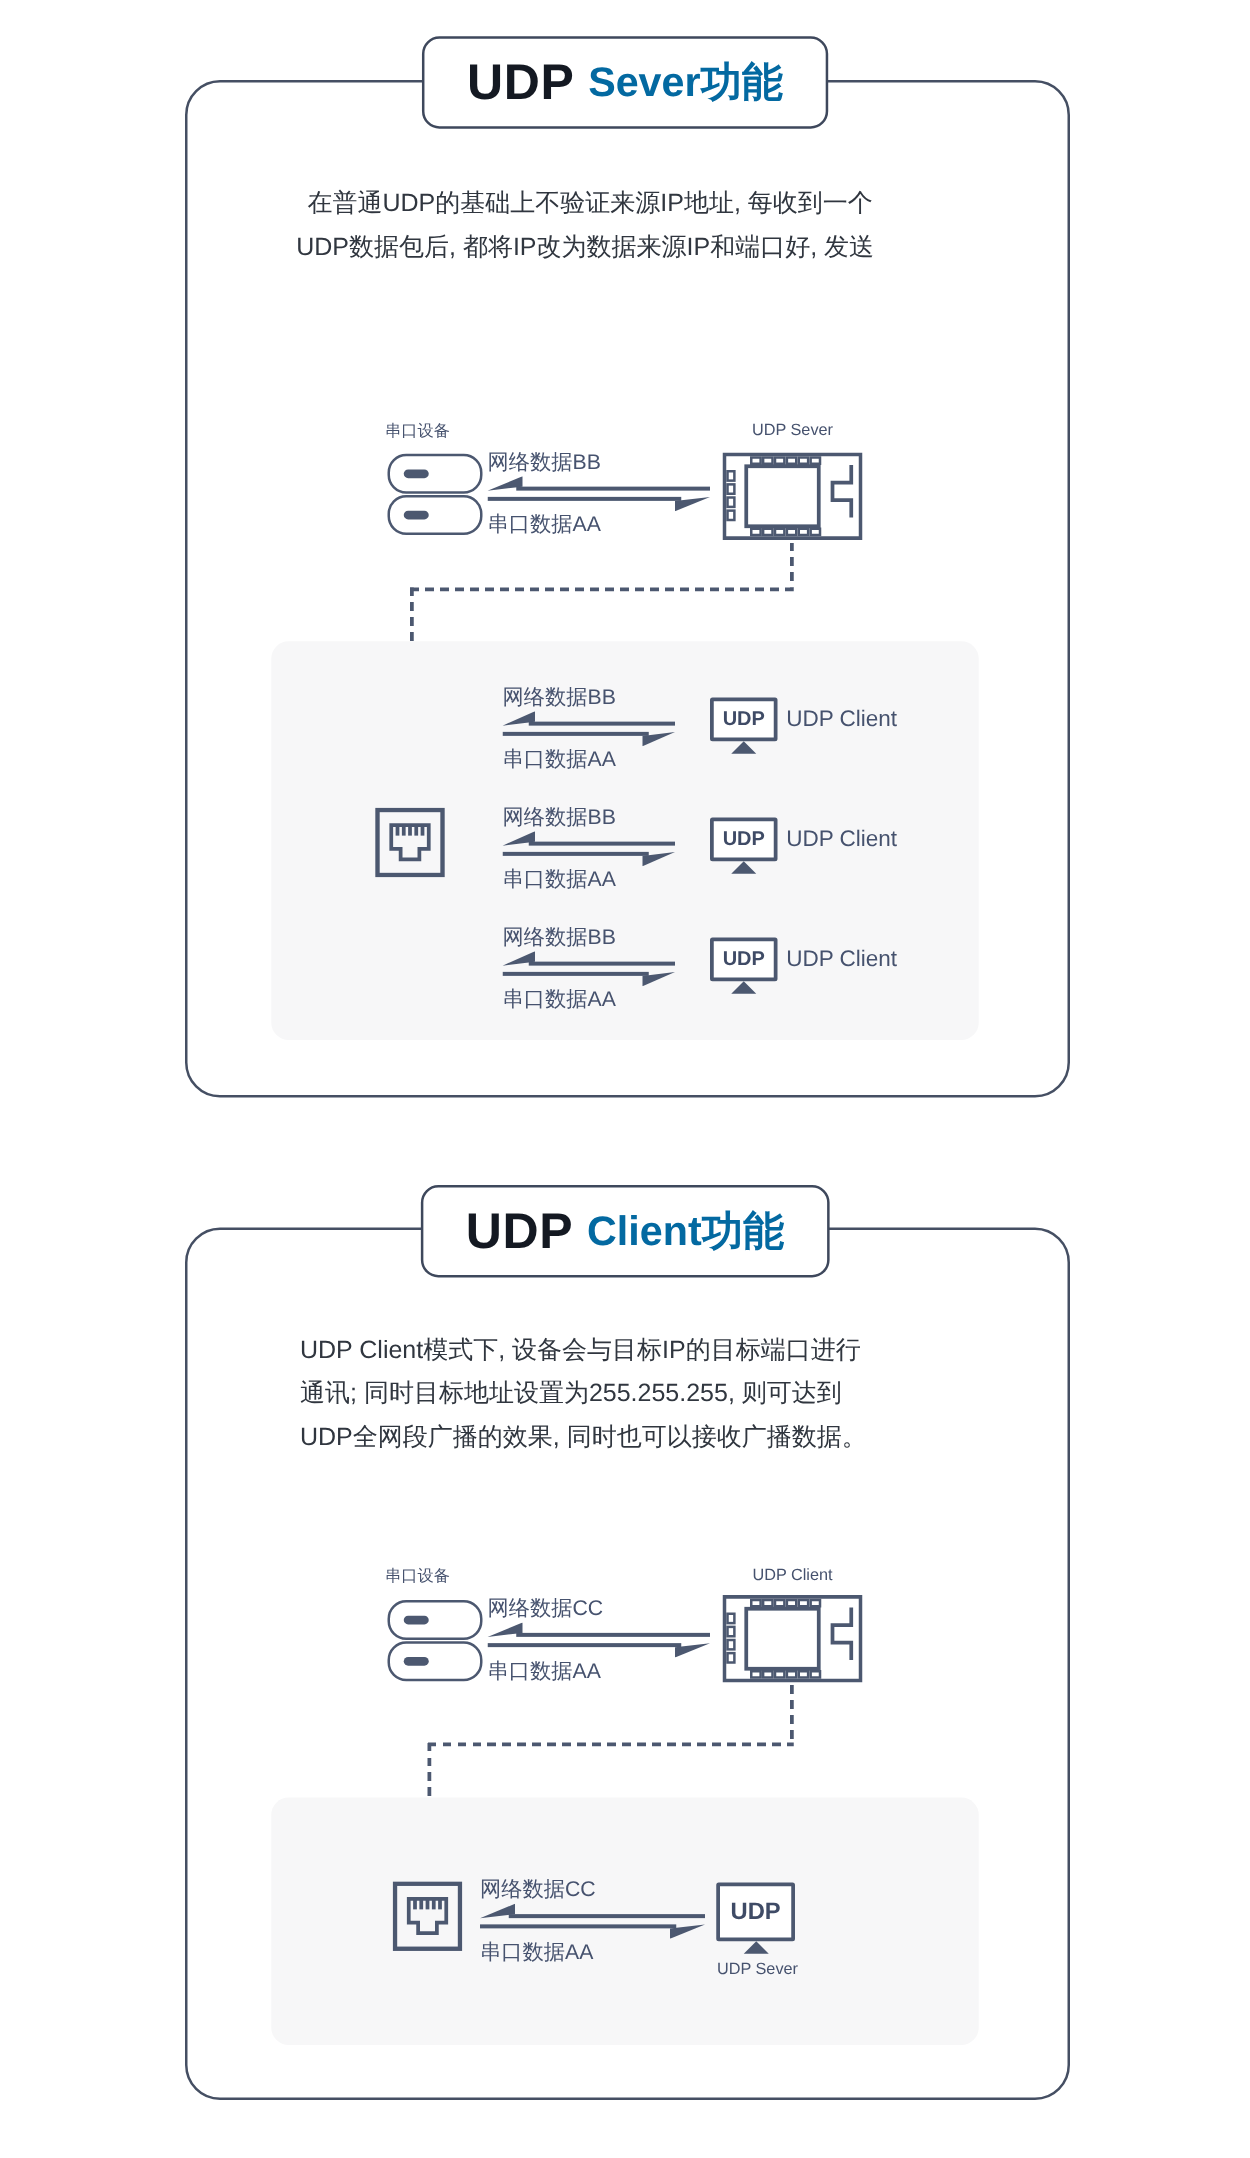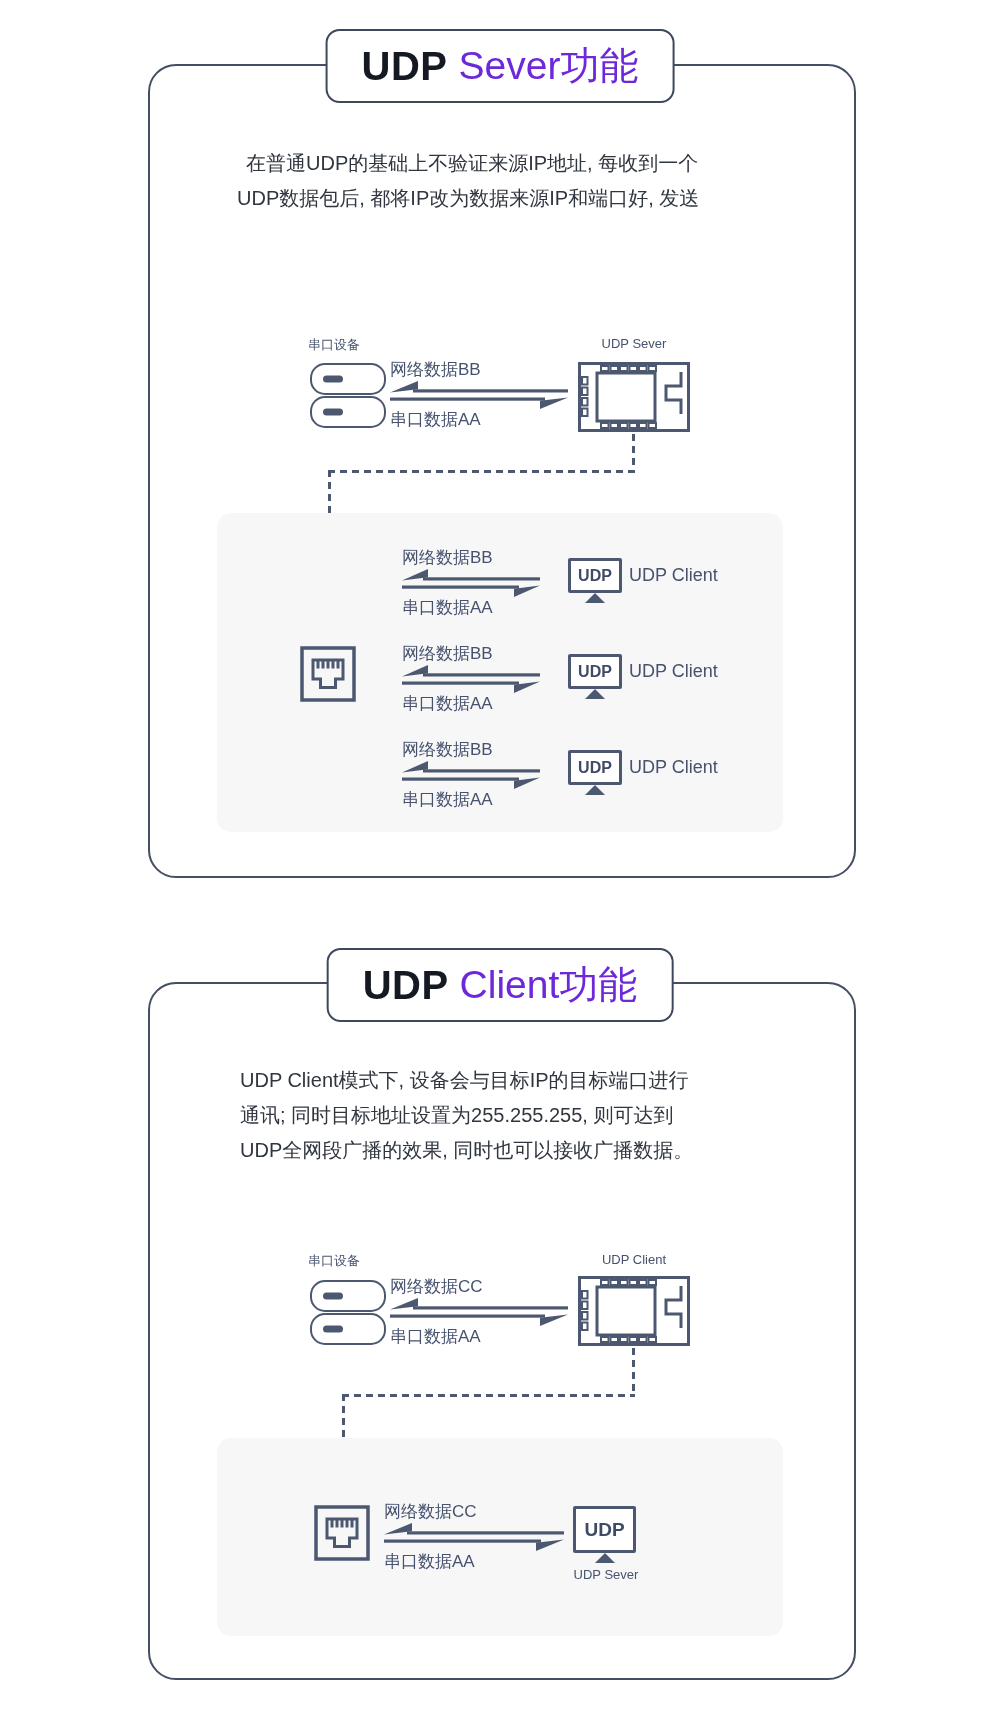--- a/index.html
+++ b/index.html
@@ -9,21 +9,21 @@
 
   
   .panel{position:absolute;left:148px;width:704px;border:2.5px solid #454f63;border-radius:28px;background:#fff;}
   .panel.p1{top:64px;height:810px;}
   .panel.p2{top:982px;height:694px;}
 
   .title-box{position:absolute;left:50%;transform:translateX(-50%);height:70px;background:#fff;
     border:2.5px solid #3e485c;border-radius:14px;display:flex;align-items:center;justify-content:center;
     gap:11px;padding:0 34px;white-space:nowrap;z-index:3;}
   .title-strong{font-size:40px;font-weight:800;color:#141922;letter-spacing:.5px;}
-  .title-rest{font-size:39px;font-weight:400;color:#6d28d9;}
+  .title-rest{font-size:33px;font-weight:700;color:#0369a1;}
 
   .desc{position:absolute;font-size:20px;line-height:35px;color:#30363f;}
   .desc .ind{text-indent:9px;display:block;}
   .desc span{display:block;}
 
   
   .pill{position:absolute;width:72px;height:28px;border:2.5px solid #4c5870;border-radius:15px;background:#fff;}
   .pill .dash{position:absolute;left:11px;top:50%;transform:translateY(-50%);width:20px;height:7px;border-radius:3.5px;background:#4c5870;}
 
   .dlabel{position:absolute;color:#46526e;white-space:nowrap;}

